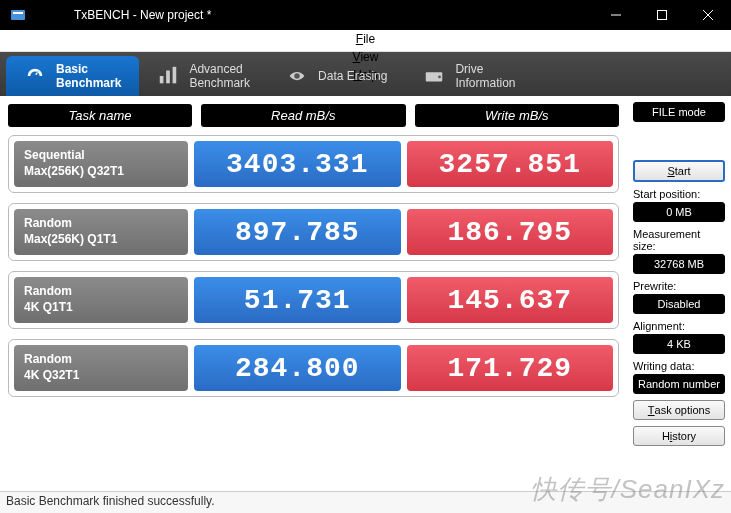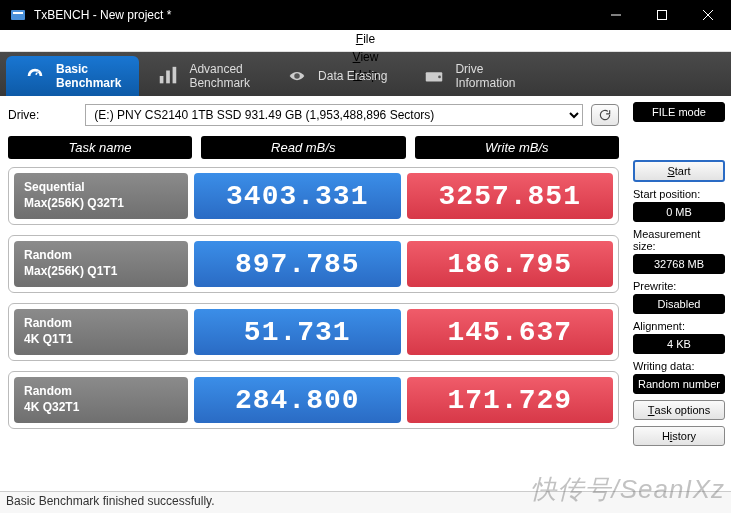--- a/index.html
+++ b/index.html
@@ -1,18 +1,18 @@
 <!DOCTYPE html>
 <html><head>
 <meta charset="utf-8">
 <style>
 * { margin: 0; padding: 0; box-sizing: border-box; font-family: "Segoe UI", Tahoma, sans-serif; }
 body { width: 731px; height: 513px; background: #fff; overflow: hidden; }
 
-.titlebar { height: 30px; background: #000; color: #fff; display: flex; align-items: center; padding: 0 0 0 10px; font-size: 12px; }
+.titlebar { height: 30px; background: #000; color: #fff; display: flex; align-items: center; padding: 0 0 0 10px; font-size: 12px; gap: 40px; }
 .titlebar .app-icon { width: 16px; height: 16px; margin-right: 8px; display: inline-block; }
 .titlebar .title-text { flex: 1; }
 .titlebar .win-controls { display: flex; }
 .titlebar .win-btn { width: 46px; height: 30px; display: flex; align-items: center; justify-content: center; color: #fff; }
 
 .menubar { height: 22px; background: #fff; display: flex; align-items: center; padding: 0 6px; font-size: 12px; border-bottom: 1px solid #e0e0e0; flex-direction: column; }
 .menubar .menu-item { padding: 2px 8px; cursor: default; }
 .menubar .menu-item u { text-decoration: underline; }
 
 .tabbar { height: 44px; background: linear-gradient(#4a4a4a, #383838); display: flex; align-items: stretch; padding: 4px 6px 0 6px; gap: 0; }
@@ -119,32 +119,20 @@
           <rect x="3" y="8" width="18" height="10" rx="1" fill="#ccc"></rect>
           <circle cx="18" cy="13" r="1.5" fill="#555"></circle>
         </svg>
       </span>
     <span class="tab-label">Drive<br>Information</span>
   </div>
 </div>
 
 <div class="content">
   <div class="main">
-    <div class="drive-row">
-      <span>Drive:</span>
-      <span style="width:30px"></span>
-      <select>
-        <option>(E:) PNY CS2140 1TB SSD  931.49 GB (1,953,488,896 Sectors)</option>
-      </select>
-      <div class="refresh-btn">
-        <svg width="14" height="14" viewBox="0 0 24 24">
-            <path fill="none" stroke="#444" stroke-width="2" d="M20 12a8 8 0 1 1-3-6.2M20 4v6h-6"></path>
-          </svg>
-      </div>
-    </div>
 
     <div class="head-row">
       <div class="head-cell task">Task name</div>
       <div class="head-cell">Read mB/s</div>
       <div class="head-cell">Write mB/s</div>
     </div>
 
     <div class="bench-row">
       <div class="task-cell">
           <span>Sequential</span>

